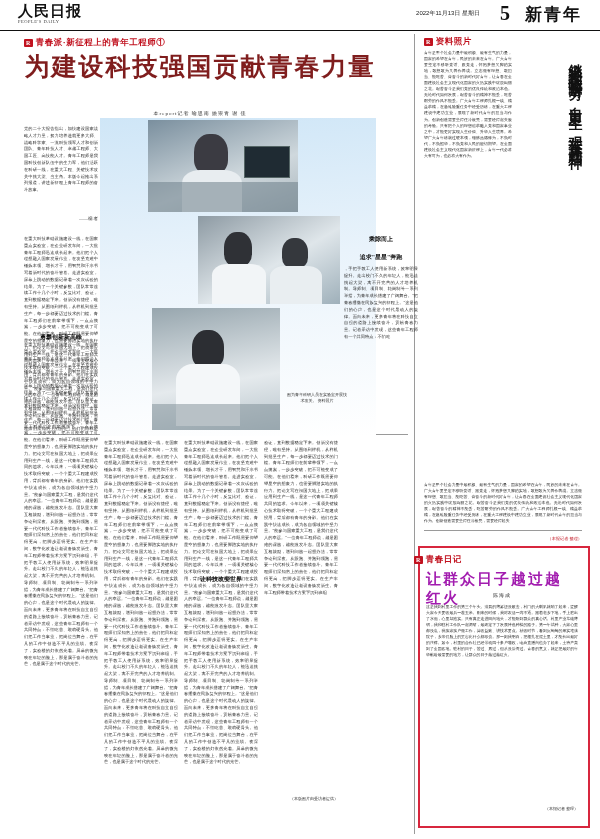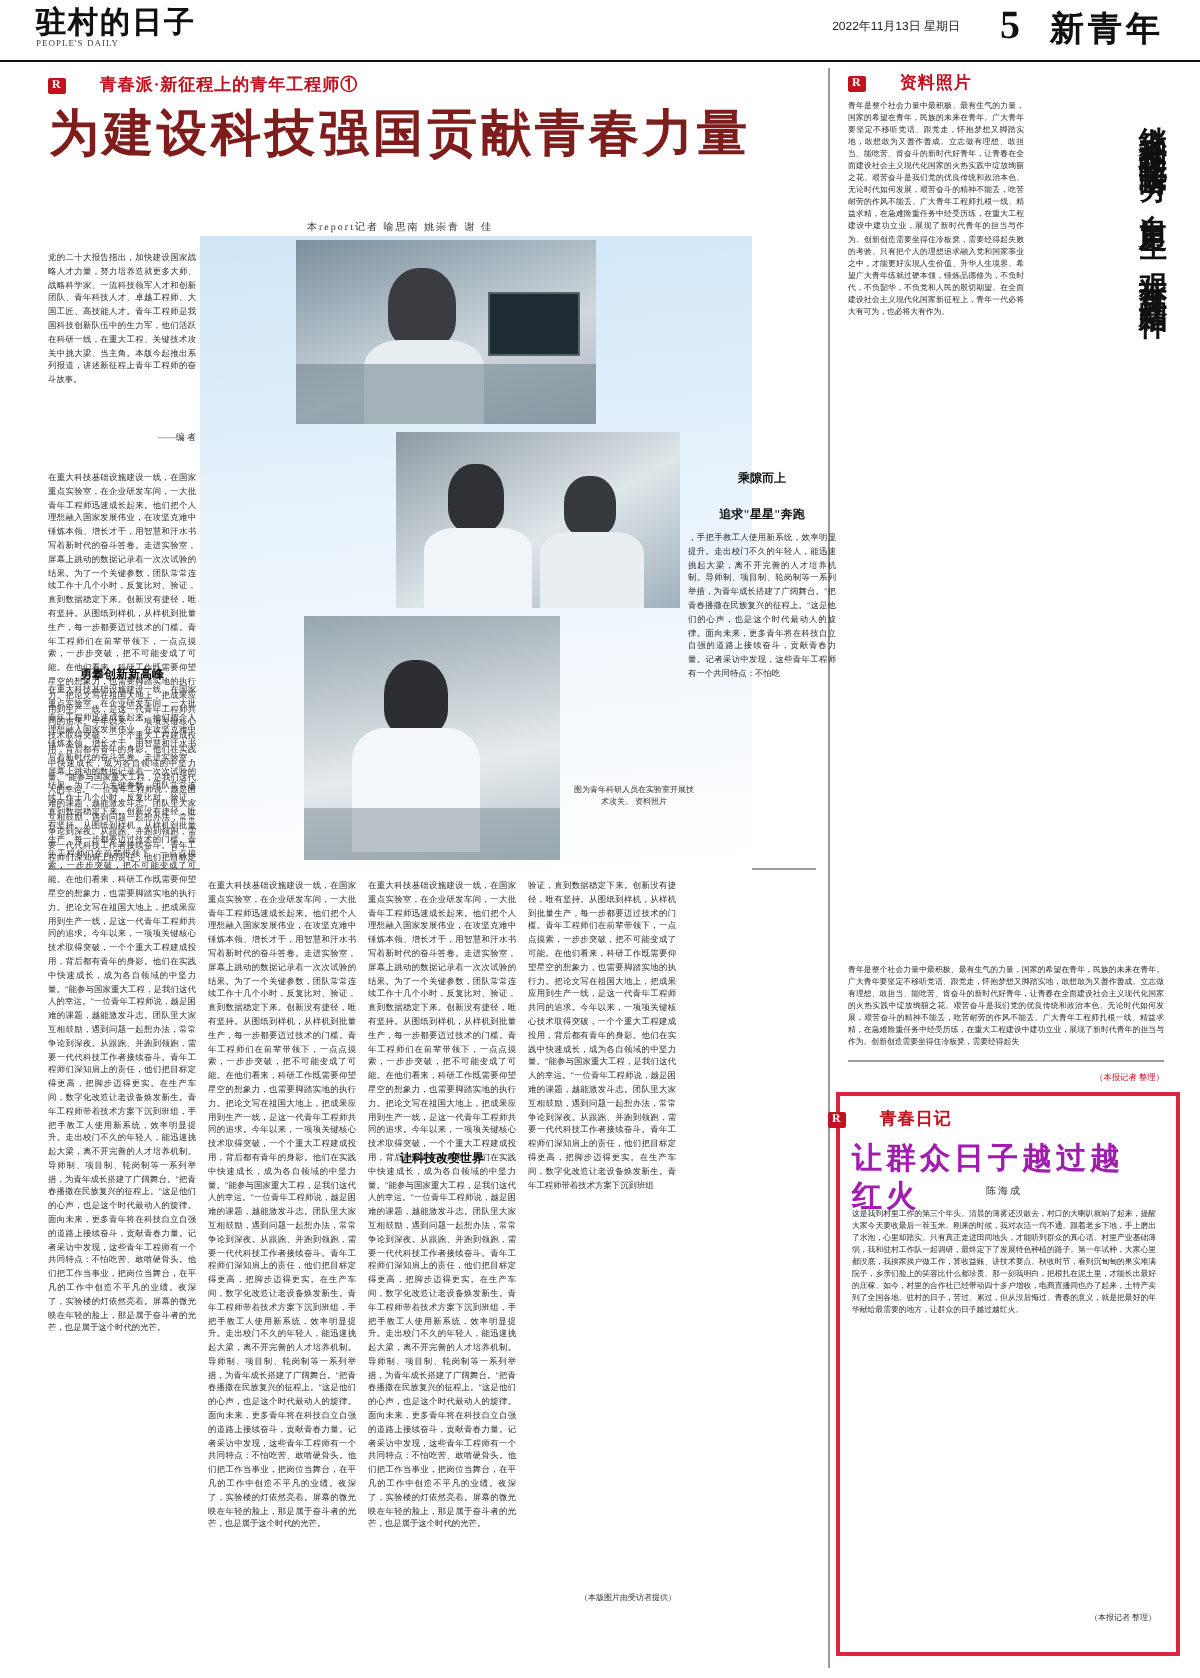--- a/index.html
+++ b/index.html
@@ -32,21 +32,21 @@
   }
   .mast-section{
     position:absolute;right:18px;top:3px;font-size:17px;font-weight:bold;color:#111;letter-spacing:2px;
   }
   
   .vrule{position:absolute;width:1px;background:#9a9a9a;}
   .hrule{position:absolute;height:1px;background:#9a9a9a;}
 
   
   .sec-head{
-    display:flex;align-items:center;gap:17px;font-size:8.5px;font-weight:bold;color:#c1121f;
+    display:flex;align-items:center;gap:3px;font-size:8.5px;font-weight:bold;color:#c1121f;
     letter-spacing:.5px;
   }
   .sec-badge{
     display:inline-block;background:#c1121f;color:#fff;font-size:6px;
     padding:1px 2px;line-height:1;border-radius:1px;
   }
   .headline{
     font-family:"DejaVu Serif", serif;
     font-weight:bold;color:#7f1d1d;
   }
@@ -128,21 +128,21 @@
   
   .ph-bg{position:absolute;inset:0;}
   .ph-person{position:absolute;border-radius:45% 45% 35% 35%;}
 </style>
 </head>
 <body>
 
 <div class="page">
 
   <div class="masthead">
-    <div class="logo">驻村的日子</div>
+    <div class="logo">人民日报</div>
     <div class="logo-sub">PEOPLE'S DAILY</div>
     <div class="mast-date">2022年11月13日 星期日</div>
     <div class="mast-page">5</div>
     <div class="mast-section">新青年</div>
   </div>
 
   <div class="vrule" style="left:414px;top:34px;height:800px;"></div>
   <div class="hrule" style="left:424px;top:530px;width:158px;"></div>
   <div class="hrule" style="left:24px;top:434px;width:384px;"></div>
 

